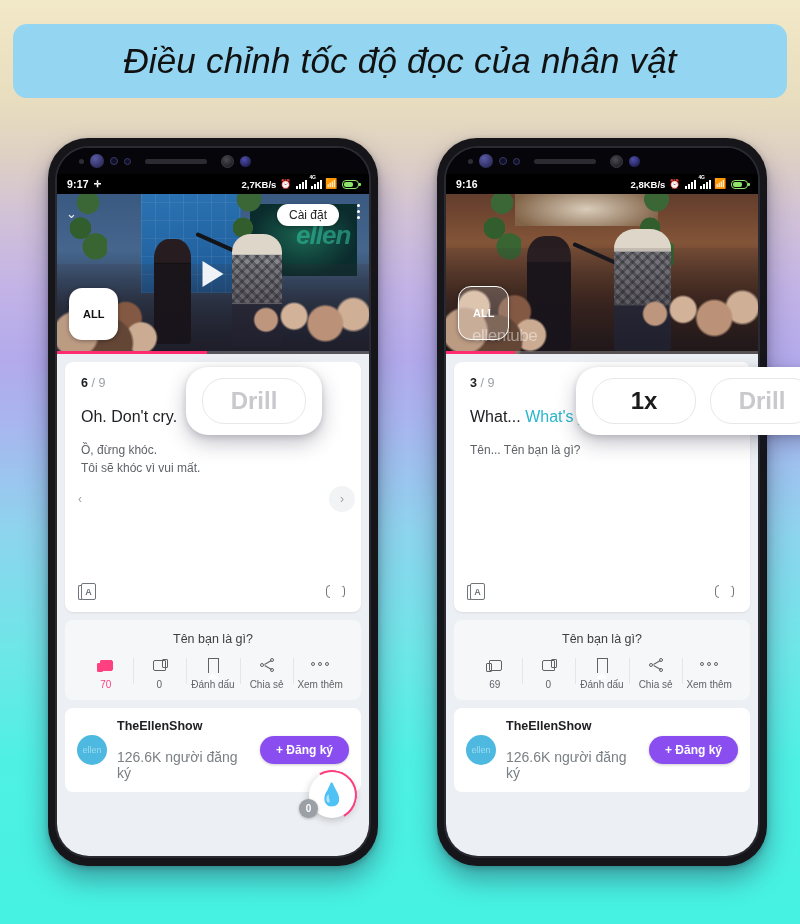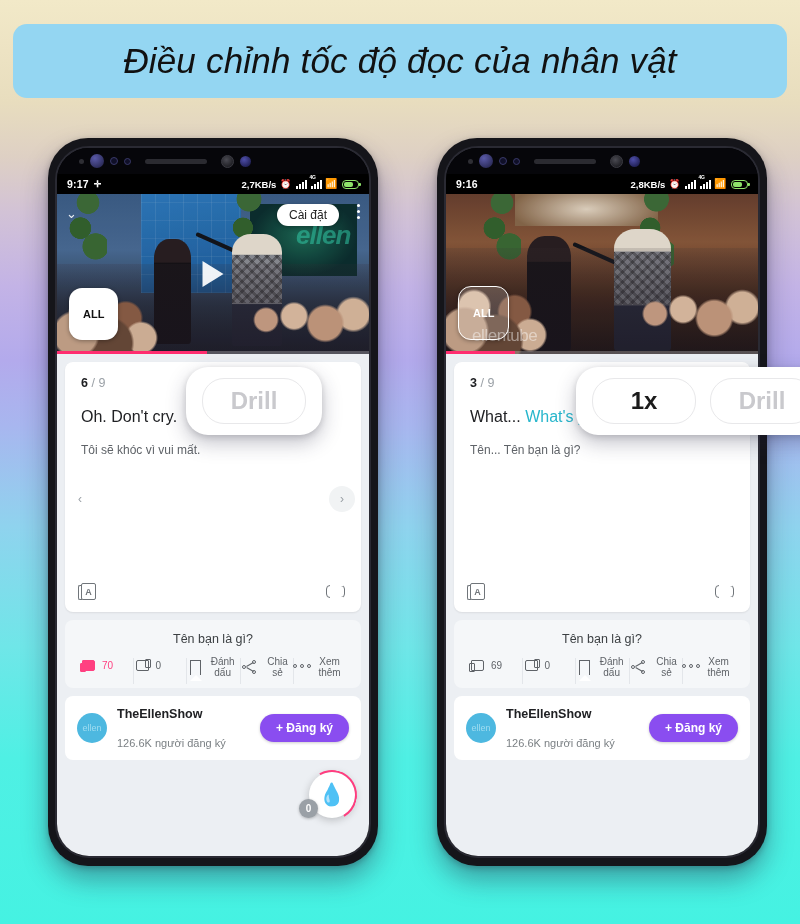--- a/index.html
+++ b/index.html
@@ -221,21 +221,21 @@
   .loop-icon { width:19px;height:13px;border:1.7px solid #70757a;border-radius:4px;position:relative;}
   .loop-icon::before{content:"";position:absolute;left:3px;top:-3px;width:13px;height:3px;background:#fff;}
   .loop-icon::after{content:"";position:absolute;left:3px;bottom:-3px;width:13px;height:3px;background:#fff;}
 
   .meta-card {
     background:#f5f7f9; margin:8px 8px 0 8px; border-radius:8px;
     padding:12px 14px 10px 14px; flex:0 0 auto;text-align:center;
   }
   .meta-title { font-size:12.5px; color:#3c4043; margin-bottom:10px; }
   .actions { display:flex; align-items:flex-start; }
-  .action { flex:1 1 0; display:flex; align-items:center; gap:5px; position:relative; }
+  .action { flex:1 1 0; display:flex; flex-direction:column; align-items:center; gap:5px; position:relative; }
   .action + .action::before { content:""; position:absolute; left:0; top:2px; width:1px; height:26px; background:#e3e6ea; }
   .action .lbl { font-size:10px; color:#5f6368; }
   .action .lbl.pink { color:#ff4081; }
   .ic { width:18px;height:18px; position:relative; }
   .thumb-up, .thumb-down {
     width:13px;height:11px;border:1.5px solid #5f6368;border-radius:1px 2px 2px 1px;
     position:absolute; left:3px; top:4px;
   }
   .thumb-up::before { content:""; position:absolute; left:-3.5px; bottom:-1.5px; width:4px;height:7px;border:1.5px solid #5f6368;border-radius:1px;}
   .thumb-down { transform: rotate(180deg); }
@@ -259,21 +259,21 @@
     margin:8px 8px 0 8px; background:#fff; border-radius:8px;
     padding:11px 12px; display:flex; align-items:center; gap:10px; flex:0 0 auto;
   }
   .avatar {
     width:30px;height:30px;border-radius:50%;
     background:#4db8e0; color:#9fdcf0; font-size:9px;
     display:flex;align-items:center;justify-content:center; flex:0 0 auto;
   }
   .ch-text { flex:1 1 auto; min-width:0; }
   .ch-name { font-size:12.5px; font-weight:bold; color:#202124; }
-  .ch-subs { font-size:11px; color:#7b8084; margin-top:16px; }
+  .ch-subs { font-size:14px; color:#7b8084; margin-top:16px; }
   .subscribe {
     background:#8a4df0; color:#fff; font-size:12px; font-weight:bold;
     border-radius:15px; padding:7px 16px; white-space:nowrap;
     box-shadow:0 1px 3px rgba(0,0,0,.2);
   }
 
   
   .speed-card {
     position:absolute; z-index:30;
     background:#fff; border-radius:22px;
@@ -383,20 +383,21 @@
 
       <div class="appbody">
         <div class="sub-card">
           <div class="counter">
             <b>6</b>
             <span>/</span>
             <span>9</span>
           </div>
           <div class="eng-line">Oh. Don't cry.</div>
           <div class="vi-block">
+            <div>Ồ, đừng khóc.</div>
             <div>Tôi sẽ khóc vì vui mất.</div>
           </div>
           <div class="nav-arrow prev">‹</div>
           <div class="nav-arrow next">›</div>
           <div class="card-tools">
             <div class="dict-icon">A</div>
             <div class="loop-icon"></div>
           </div>
         </div>
 

